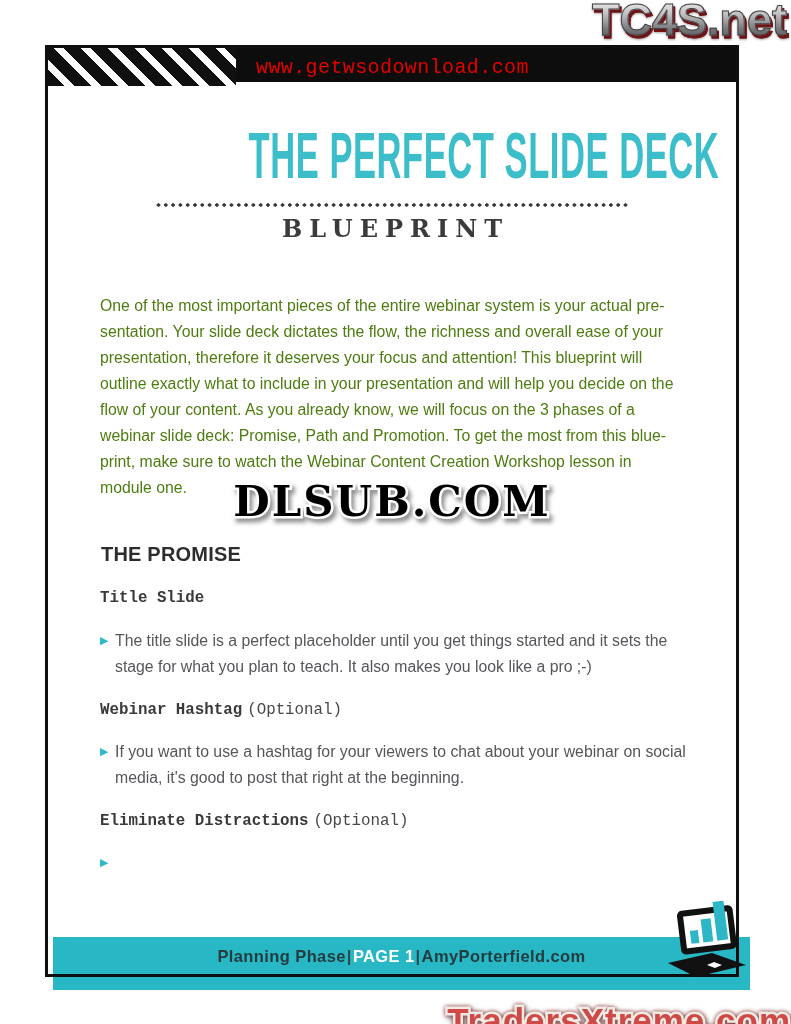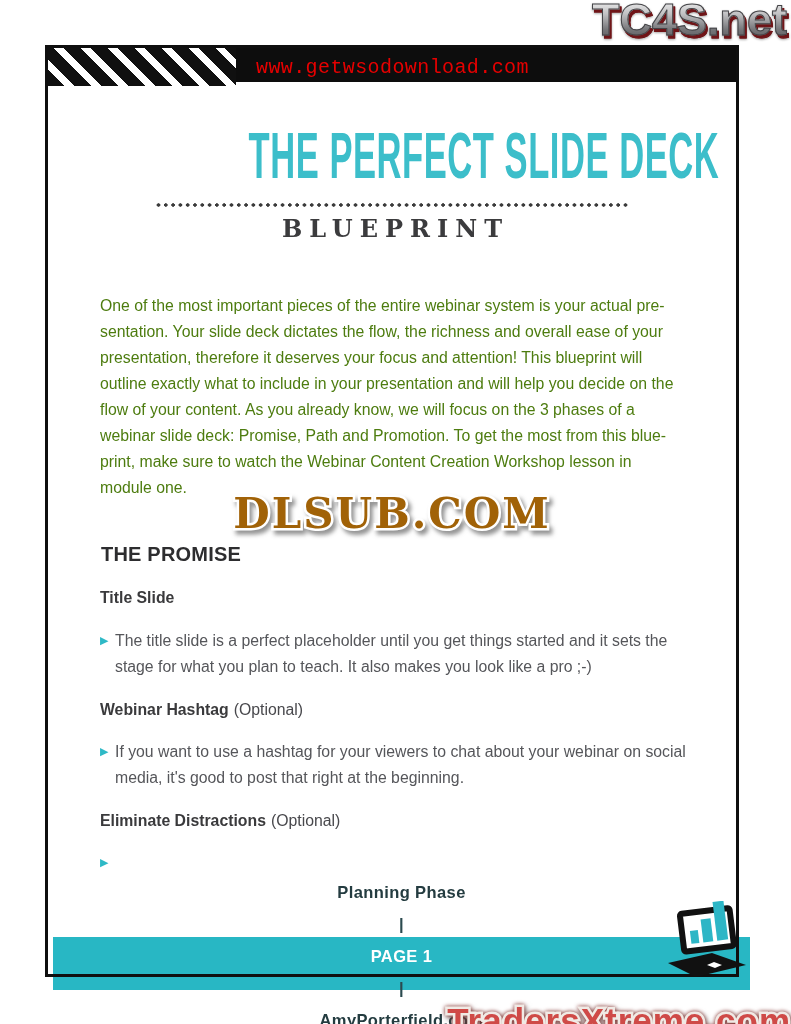--- a/index.html
+++ b/index.html
@@ -47,53 +47,53 @@
     position:absolute;top:166px;left:0;width:100%;text-align:center;
     font-family:"DejaVu Serif","Liberation Serif",serif;
     font-size:24px;font-weight:600;letter-spacing:7px;text-indent:7px;color:#3b3b3d;
   }
   
   .intro{
     position:absolute;left:52px;top:245px;width:655px;margin:0;
     font-size:15.8px;line-height:26px;color:#4d7c0f;white-space:pre-line;
   }
   .dlsub{
-    position:absolute;top:441px;left:0;width:100%;text-align:center;z-index:3;
+    position:absolute;top:429px;left:0;width:100%;text-align:center;z-index:3;
     font-family:"DejaVu Serif","Liberation Serif",serif;
-    font-size:42px;font-weight:800;letter-spacing:2px;color:#a16207;
+    font-size:42px;font-weight:800;letter-spacing:2px;color:#000000;
     -webkit-text-stroke:5px #ffffff;paint-order:stroke fill;
     filter:drop-shadow(3px 4px 2px rgba(40,40,40,.5));
   }
   .promise{
     position:absolute;left:52px;top:494px;margin:1px;
     font-size:20px;font-weight:800;letter-spacing:.2px;color:#2d2d2f;
   }
-  .item-h{position:absolute;left:52px;margin:0;font-size:15.8px;color:#3a3a3c;}
+  .item-h{position:absolute;left:52px;margin:0;font-size:15.8px;color:#3a3a3c;font-family:Liberation Mono, monospace;}
   .item-title{font-weight:700;}
   .item-qual{font-weight:400;color:#48484c;margin-left:5px;text-align:right;}
   .h-title{top:541px;}
   .h-hashtag{top:653px;}
   .h-distract{top:764px;}
   .bullet{
     position:absolute;left:52px;width:660px;padding-left:15px;box-sizing:border-box;
     font-size:15.8px;line-height:26px;color:#55565a;
   }
   .b1{top:580px;}
   .b2{top:691px;}
   .b3{top:802px;}
   .arrow{
     position:absolute;left:0;top:7px;font-size:11px;color:#2eb9c6;line-height:1;
   }
   .btext{white-space:pre-line;}
   
   .footerbar{
     position:absolute;left:53px;top:937px;width:697px;height:53px;background:#28b7c4;
-    z-index:1;display:flex;align-items:center;justify-content:center;gap:13px;
+    z-index:1;display:flex;align-items:center;justify-content:center;gap:1px;
     padding-bottom:14px;box-sizing:border-box;
-    font-size:16.5px;font-weight:600;letter-spacing:.4px;flex-direction:column;
+    font-size:16.5px;font-weight:600;letter-spacing:.4px;
   }
   .f-phase,.f-site{color:#243c40;}
   .f-page{color:#ffffff;}
   .f-sep{color:#2b4a4f;}
   .laptop{position:absolute;left:660px;top:901px;z-index:3;}
   .traders{
     position:absolute;top:1001px;right:0px;z-index:5;
     font-size:35px;font-weight:800;letter-spacing:1px;color:#cf4a47;
     -webkit-text-stroke:5px #f0eae5;paint-order:stroke fill;
     filter:drop-shadow(0 0 2px #8a3330) drop-shadow(2px 3px 2px rgba(70,70,70,.5));

